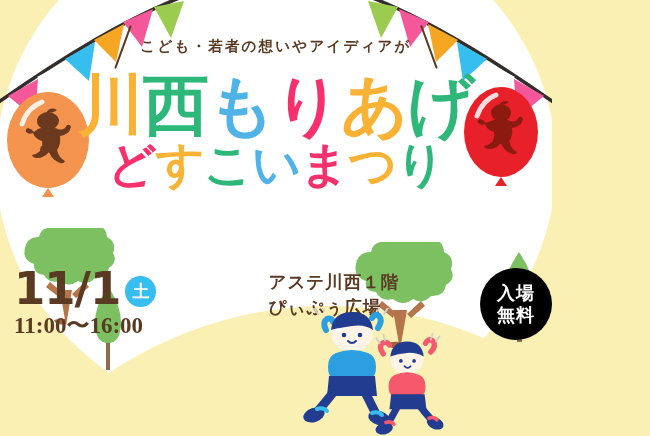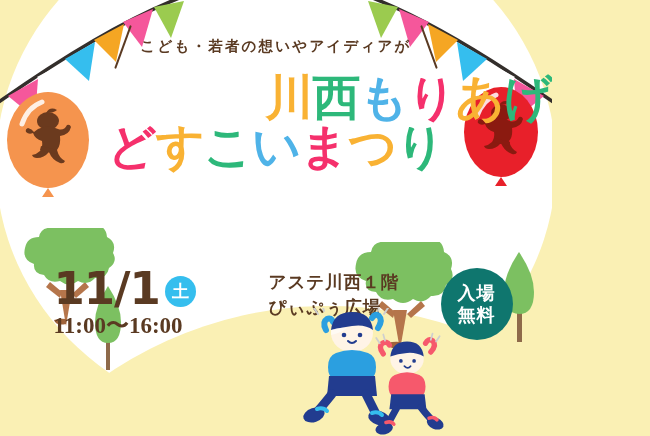--- a/index.html
+++ b/index.html
@@ -53,21 +53,21 @@
     text-align:center;color:#5A3A22;
     font-size:14.5px;font-weight:700;line-height:1.65;letter-spacing:2.2px;
   }
 
   
   .title-wrap{position:absolute;left:0;right:0;top:74px;z-index:11;text-align:center;}
   .title-line{
     line-height:0.98;white-space:nowrap;font-weight:900;
     letter-spacing:-1px;
   }
-  .title-line.l1{font-size:48px;text-align:right;}
+  .title-line.l1{font-size:66px;}
   .title-line.l2{font-size:48px;margin-top:2px;}
   .title-line span{display:inline-block;}
 
   
   .ribbon{
     position:absolute;left:50%;transform:translateX(-50%);
     top:222px;width:400px;height:33px;z-index:12;
     background:#35BEEE;
     clip-path:polygon(0 0,400px 0,400px 33px,0 33px,22px 16.5px);
     display:flex;align-items:center;justify-content:center;
@@ -77,21 +77,21 @@
     background:#FFFFFF;
     clip-path:polygon(100% 0,100% 100%,0 50%);
   }
   .ribbon-text{
     color:#FFFFFF;font-size:15px;font-weight:900;letter-spacing:2.6px;
     position:relative;z-index:2;padding-left:10px;
   }
 
   
   .info{position:absolute;left:0;right:0;top:266px;z-index:12;
-        display:flex;align-items:flex-start;justify-content:center;gap:0;}
+        display:flex;align-items:flex-start;justify-content:space-between;gap:0;}
   .date-block{width:215px;padding-left:14px;}
   .date-row{display:flex;align-items:center;gap:5px;}
   .date-big{
     color:#5A3A22;font-size:45px;font-weight:900;line-height:1;
     letter-spacing:-1px;font-family:"DejaVu Sans","Liberation Sans",sans-serif;
   }
   .dow{
     width:31px;height:31px;border-radius:50%;background:#35BEEE;
     color:#FFFFFF;font-size:17px;font-weight:900;
     display:flex;align-items:center;justify-content:center;
@@ -99,21 +99,21 @@
   }
   .time{
     color:#5A3A22;font-size:23px;font-weight:900;letter-spacing:0px;
     margin-top:3px;line-height:1;font-family:Liberation Serif, serif;
   }
   .venue{
     color:#5A3A22;font-size:17.5px;font-weight:900;line-height:1.45;
     letter-spacing:1px;padding-top:4px;width:160px;
   }
   .free-badge{
-    width:72px;height:72px;border-radius:50%;background:#0f766e;
+    width:72px;height:72px;border-radius:50%;background:#000000;
     color:#FFFFFF;display:flex;flex-direction:column;align-items:center;
     justify-content:center;font-size:18px;font-weight:900;line-height:1.2;
     letter-spacing:1px;margin-left:12px;margin-top:2px;
   }
 
   
   .kids{position:absolute;left:300px;top:308px;z-index:13;}
   .kids svg{display:block;}
 </style>
 </head>

